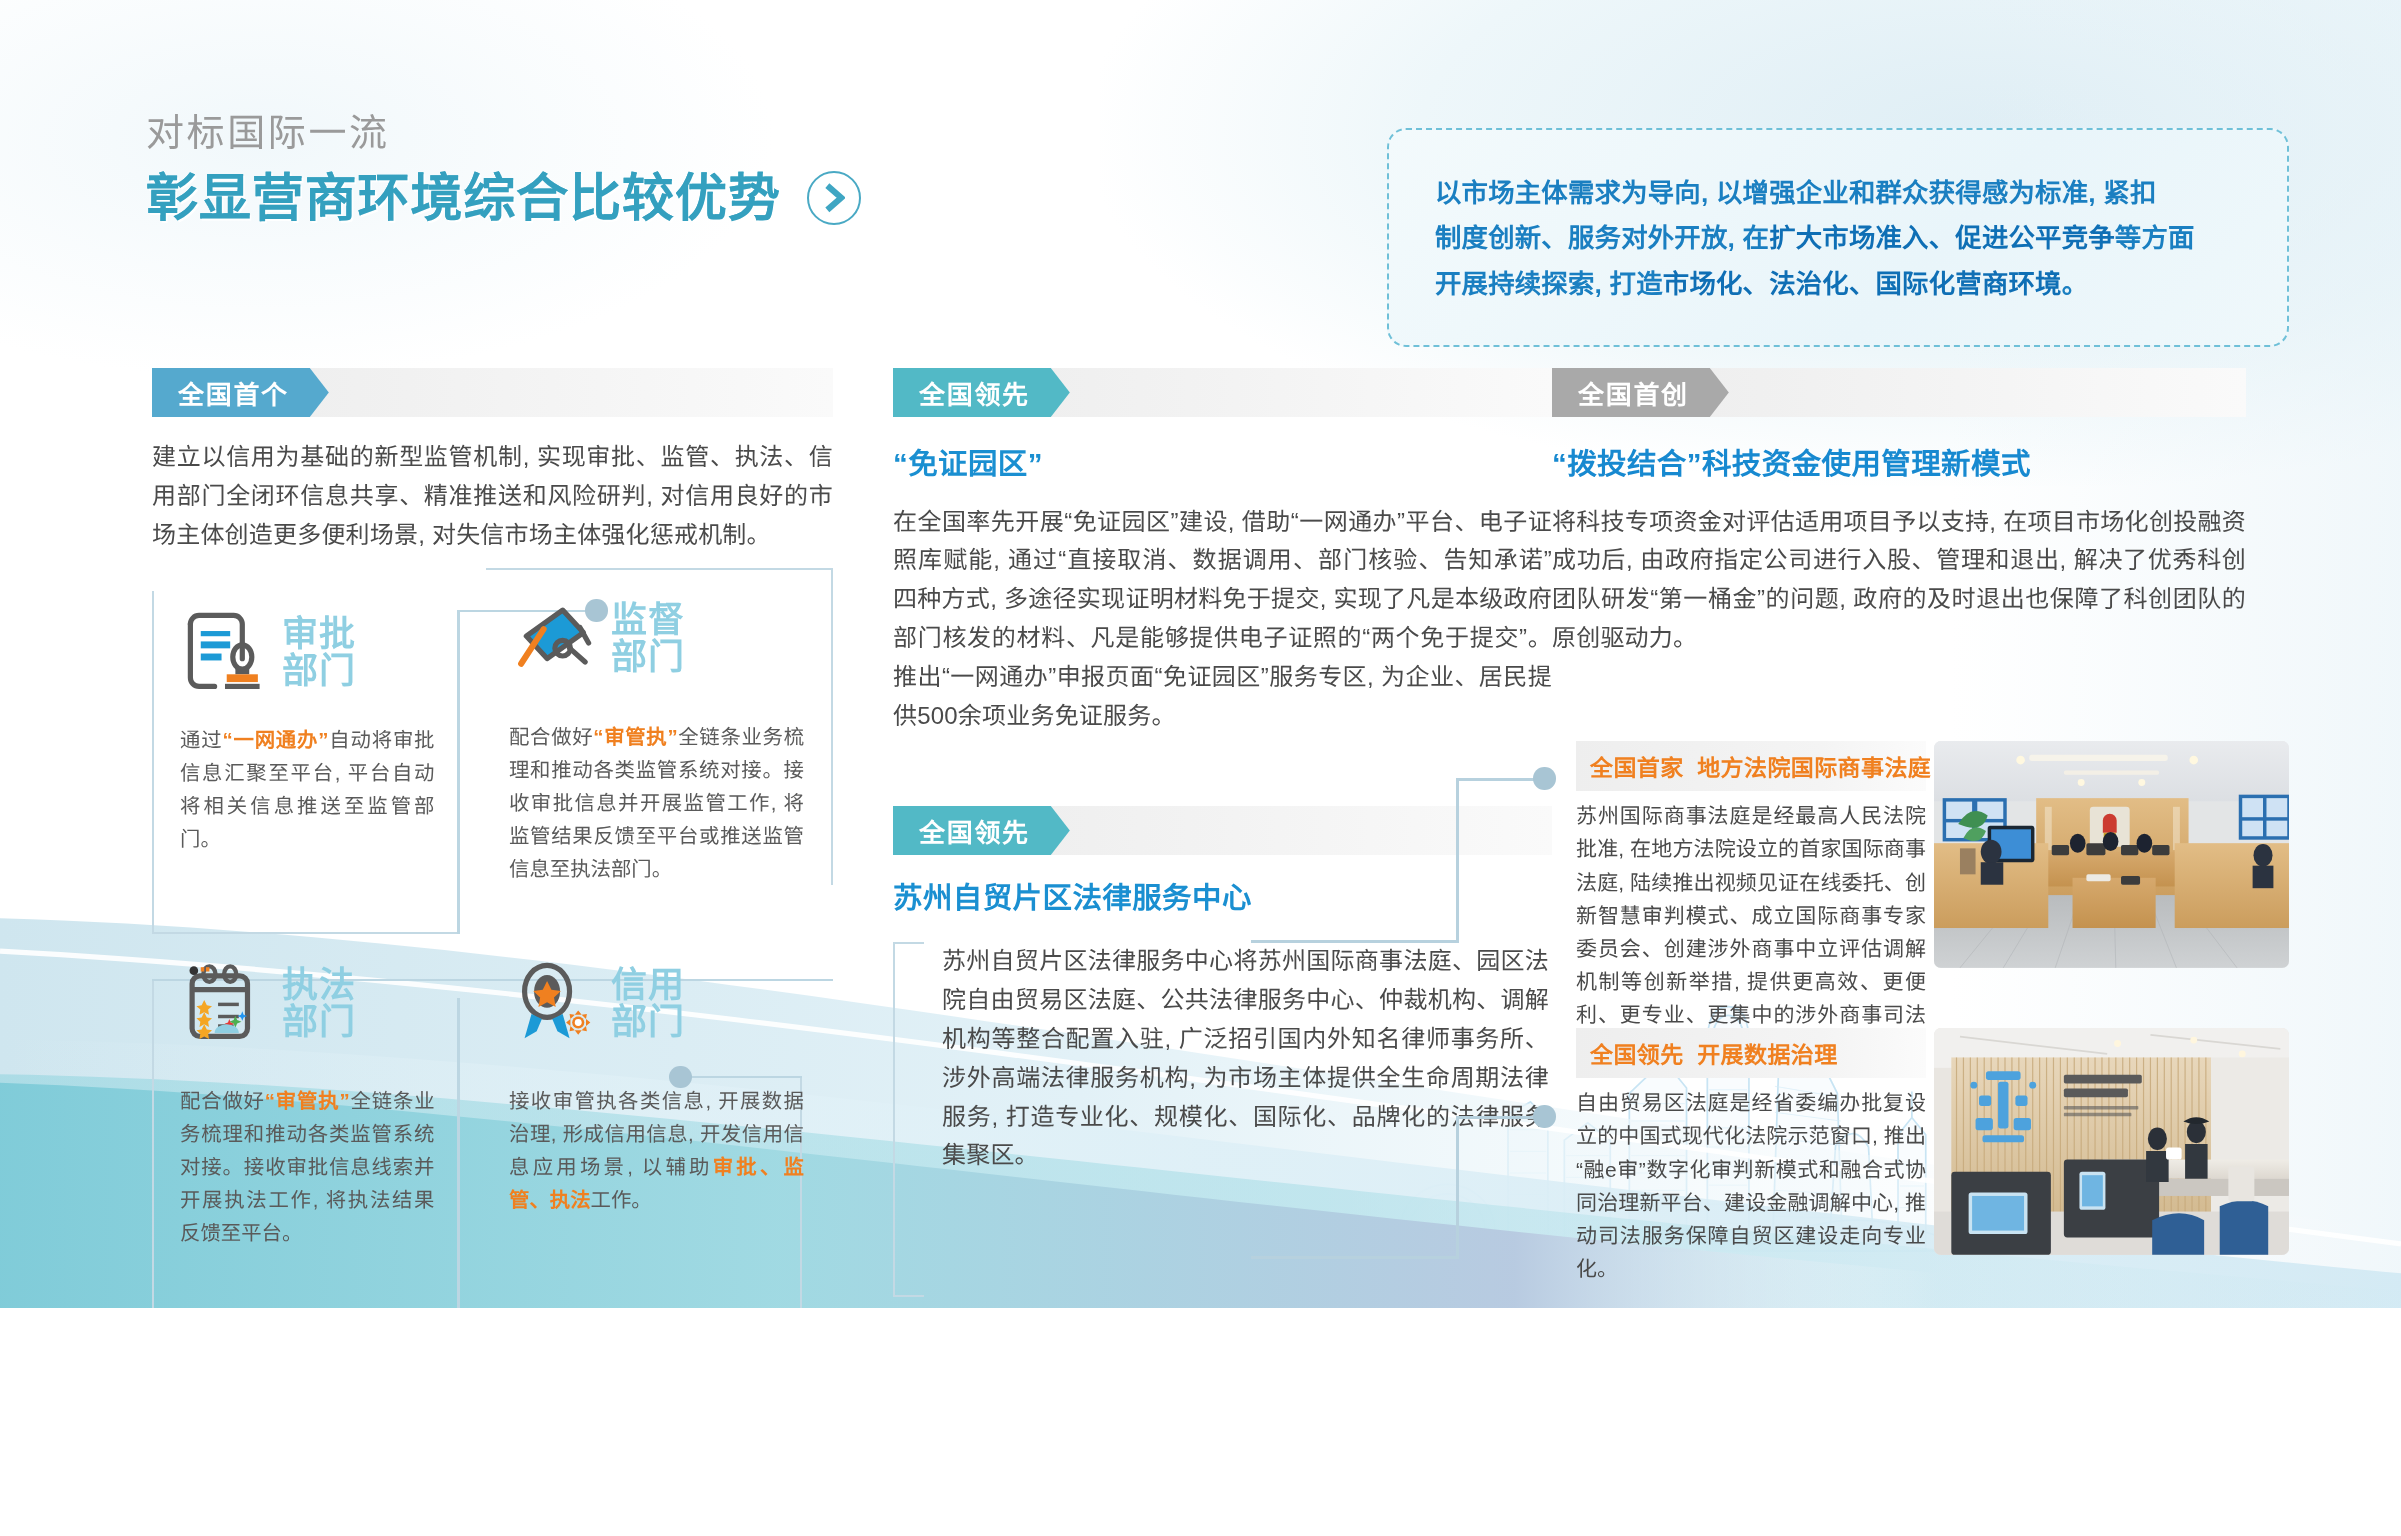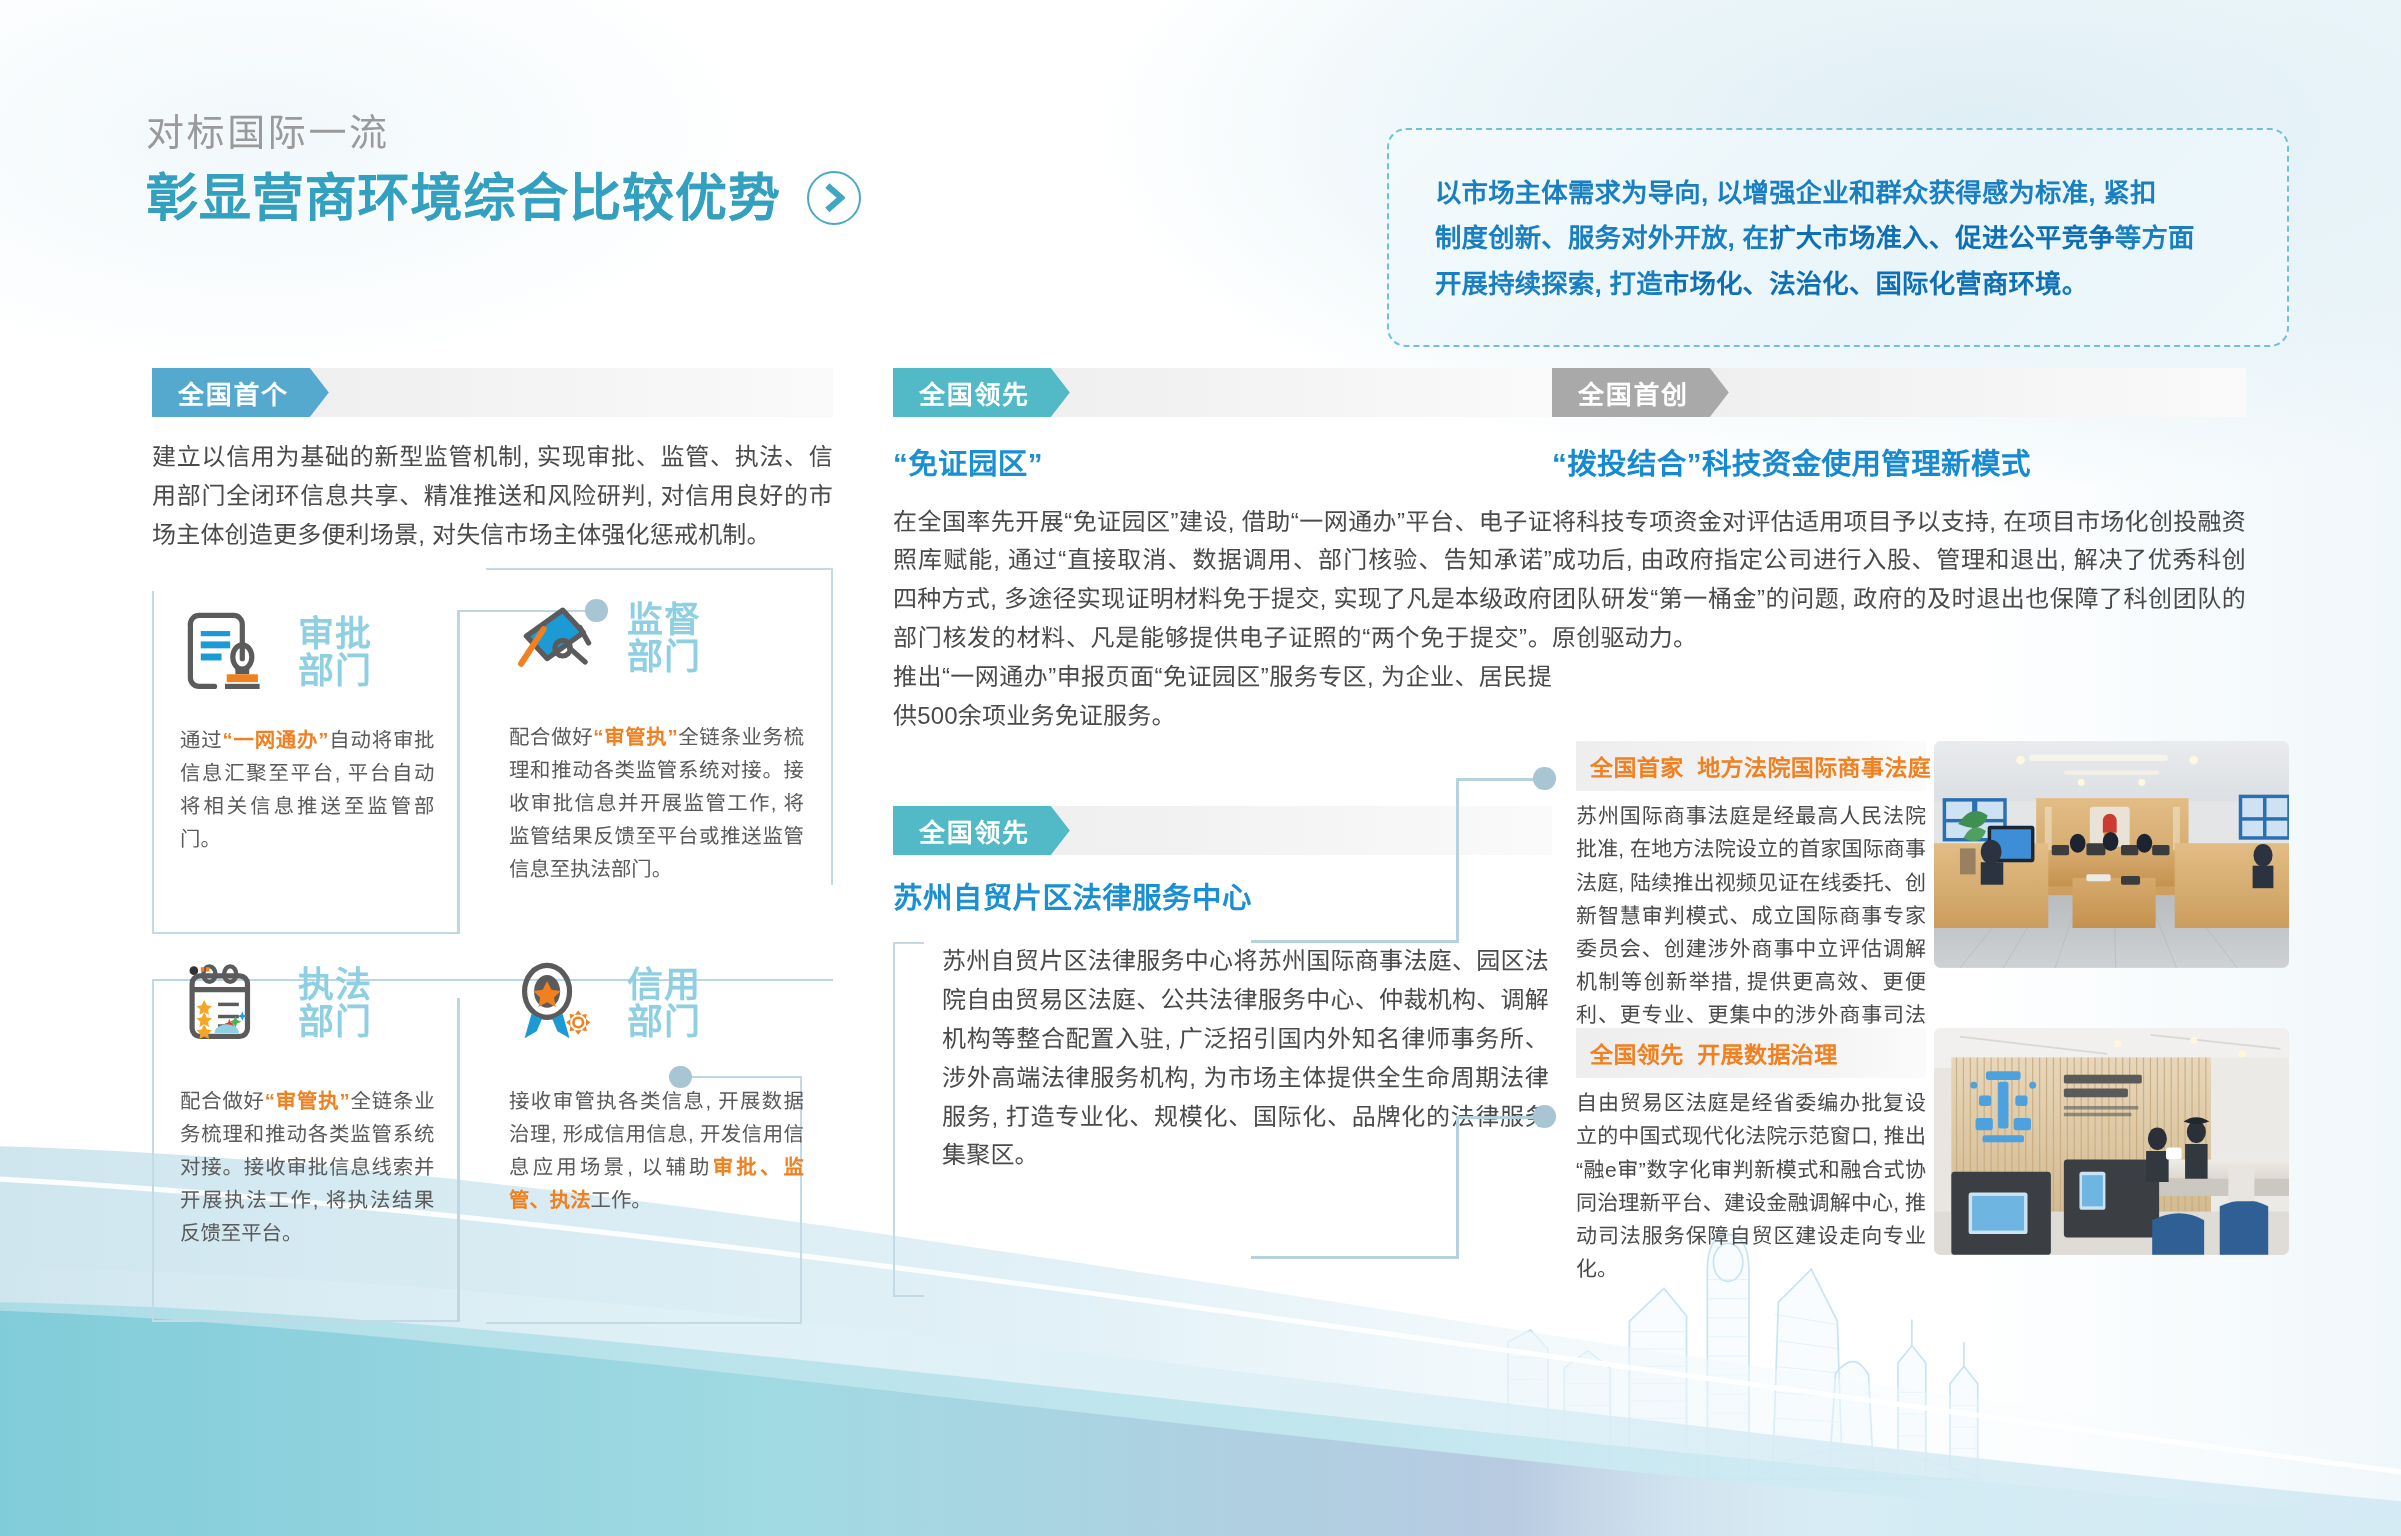--- a/index.html
+++ b/index.html
@@ -3,21 +3,21 @@
 <meta charset="utf-8">
 <style>
   html, body {
     margin: 0; padding: 0;
     width: 2401px; height: 1536px;
     overflow: hidden;
     font-family: "Liberation Sans", "DejaVu Sans", sans-serif;
   }
   #page {
     position: relative;
-    width: 2401px; height: 1536px;
+    width: 2401px; height: 1308px;
     background: #ffffff;
     overflow: hidden;
   }
 
   
   .bg-top-glow {
     position: absolute; top: -225px; right: -173px;
     width: 1474px; height: 711px;
     background: radial-gradient(ellipse at 60% 50%, #dfeef5 0%, #eef7fa 45%, rgba(255,255,255,0) 72%);
     pointer-events: none;
@@ -109,21 +109,21 @@
 
   
   .diagram { position: relative; margin-top: 36px; width: 681px; }
   .dept-row { display: flex; }
   .dept-cell { position: relative; box-sizing: border-box; }
   .dept-cell.left  { width: 305px; padding-right: 22.5px; }
   .dept-cell.right { width: 347px; padding-left: 29.5px; }
   .dept-head { display: flex; align-items: center; height: 97px; }
   .dept-icon { width: 90px; height: 83px; flex: none; }
   .dept-name {
-    margin-left: 28px; font-size: 36px; font-weight: 700; color: #8fcfe2;
+    margin-left: 12px; font-size: 36px; font-weight: 700; color: #8fcfe2;
     line-height: 1.02; letter-spacing: 0.9px;
   }
   .dept-desc {
     margin-top: 22.5px; font-size: 20.4px; line-height: 1.62; color: #5a5a5a;
     text-align: justify;
   }
   .dept-desc .hi { color: #f08020; font-weight: 700; }
   .sep-v { position: absolute; background: #bcd6e2; width: 2.6px; }
   .sep-h { position: absolute; background: #bcd6e2; height: 2.6px; }
   .node-dot { position: absolute; width: 22.5px; height: 22.5px; border-radius: 50%; background: #a8c5d4; }

